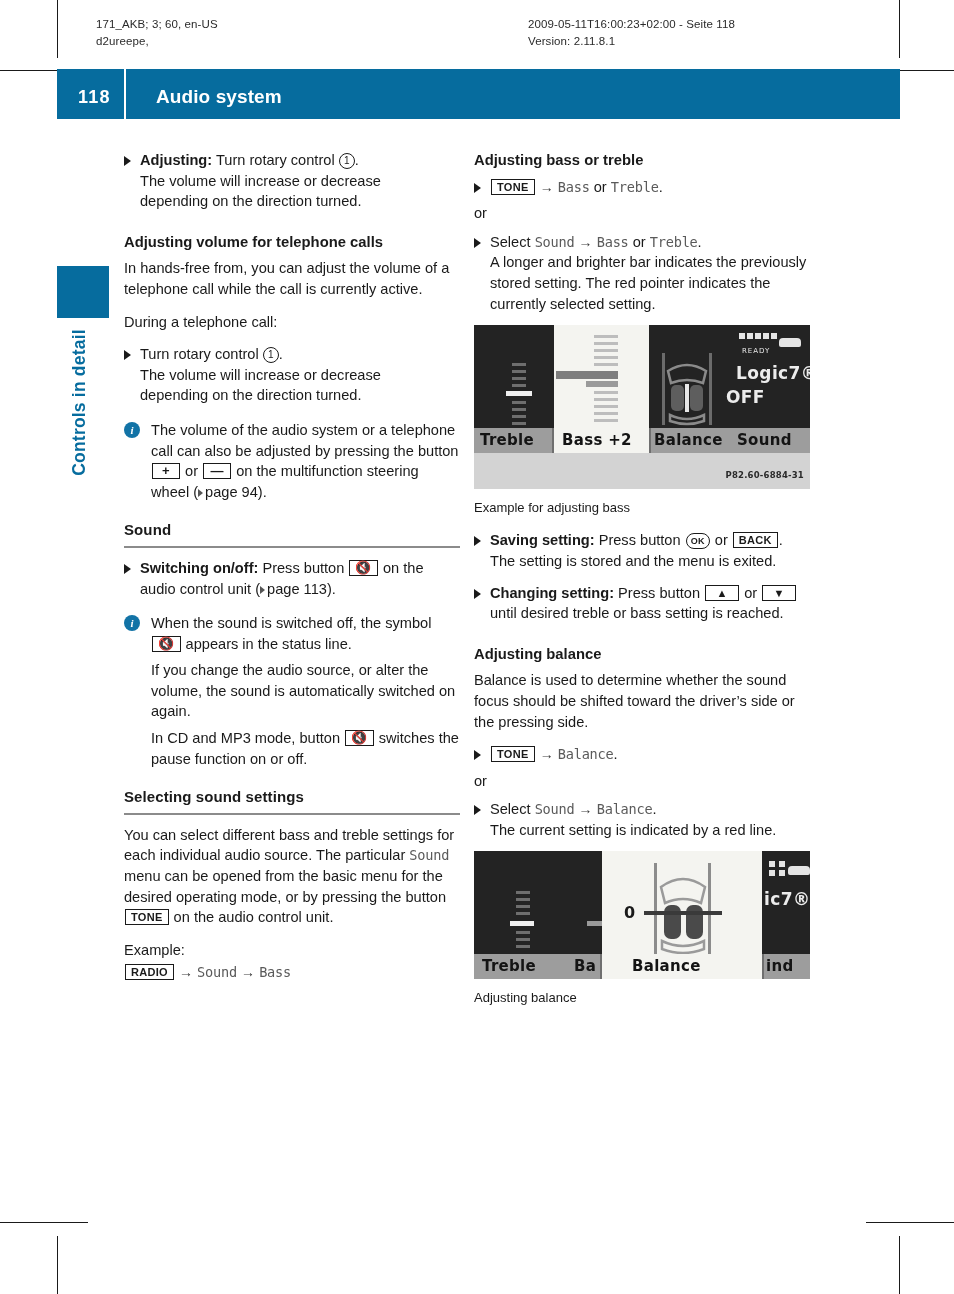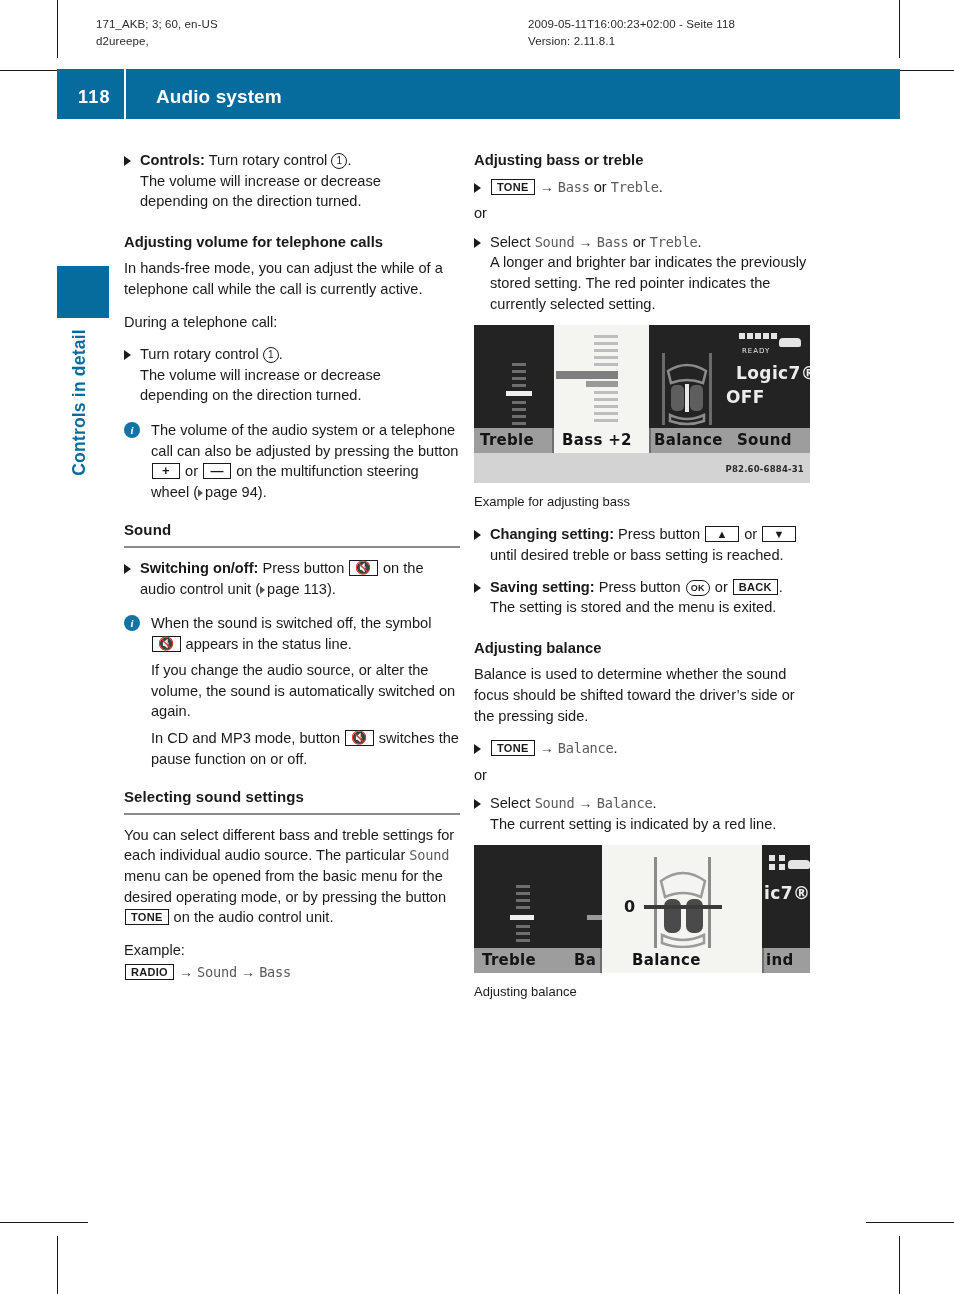--- a/index.html
+++ b/index.html
@@ -238,21 +238,21 @@
     height: 128px;
     background: #1e1e1e;
     overflow: hidden;
   }
   .fig-id {
     font-family: "DejaVu Sans", sans-serif;
     font-size: 8.5px;
     font-weight: bold;
     color: #2a2a2a;
     text-align: right;
-    padding: 6px 6px 3px 0;
+    padding: 12px 6px 3px 0;
     letter-spacing: 0.2px;
     background: #d3d3d3;
   }
   .fig-cap {
     font-size: 13px;
     color: #1a1a1a;
     margin: 9px 0 12px 0;
   }
 
   
@@ -347,27 +347,27 @@
 <div class="header-pageno">118</div>
 <div class="header-title">Audio system</div>
 
 <div class="chapter-tab"></div>
 <div class="chapter-label">Controls in detail</div>
 
 <div class="col col-left">
 
   <div class="bullet">
     <span class="tri"></span>
-    <b>Controls:</b><span> Turn rotary control </span><span class="circnum">1</span><span>.</span>
+    <b>Adjusting:</b><span> Turn rotary control </span><span class="circnum">1</span><span>.</span>
     <span class="cont">The volume will increase or decrease</span>
     <span class="cont">depending on the direction turned.</span>
   </div>
 
   <h3 class="sub spaced">Adjusting volume for telephone calls</h3>
-  <p class="para">In hands-free mode, you can adjust the while of a telephone call while the call is currently active.</p>
+  <p class="para">In hands-free from, you can adjust the volume of a telephone call while the call is currently active.</p>
   <p class="para">During a telephone call:</p>
 
   <div class="bullet">
     <span class="tri"></span>
     <span>Turn rotary control </span><span class="circnum">1</span><span>.</span>
     <span class="cont">The volume will increase or decrease</span>
     <span class="cont">depending on the direction turned.</span>
   </div>
 
   <div class="note">
@@ -478,27 +478,27 @@
         <div class="lcd-label" style="left:180px;">Balance</div>
         <div class="lcd-label" style="left:263px;">Sound</div>
       </div>
       <div class="fig-id">P82.60-6884-31</div>
     </div>
     <div class="fig-cap">Example for adjusting bass</div>
   </div>
 
   <div class="bullet">
     <span class="tri"></span>
-    <b>Changing setting:</b><span> Press button </span><span class="key arrow">▲</span><span> or </span><span class="key arrow">▼</span><span> until desired treble or bass setting is reached.</span>
-  </div>
-
-  <div class="bullet">
-    <span class="tri"></span>
     <b>Saving setting:</b><span> Press button </span><span class="key round">OK</span><span> or </span><span class="key wide">BACK</span><span>.</span>
     <span class="cont">The setting is stored and the menu is exited.</span>
+  </div>
+
+  <div class="bullet">
+    <span class="tri"></span>
+    <b>Changing setting:</b><span> Press button </span><span class="key arrow">▲</span><span> or </span><span class="key arrow">▼</span><span> until desired treble or bass setting is reached.</span>
   </div>
 
   <h3 class="sub spaced">Adjusting balance</h3>
   <p class="para">Balance is used to determine whether the sound focus should be shifted toward the driver’s side or the pressing side.</p>
 
   <div class="bullet" style="margin-bottom:6px;">
     <span class="tri"></span>
     <span class="key wide">TONE</span> <span class="arr">→</span> <span class="mono">Balance</span><span>.</span>
   </div>
 

